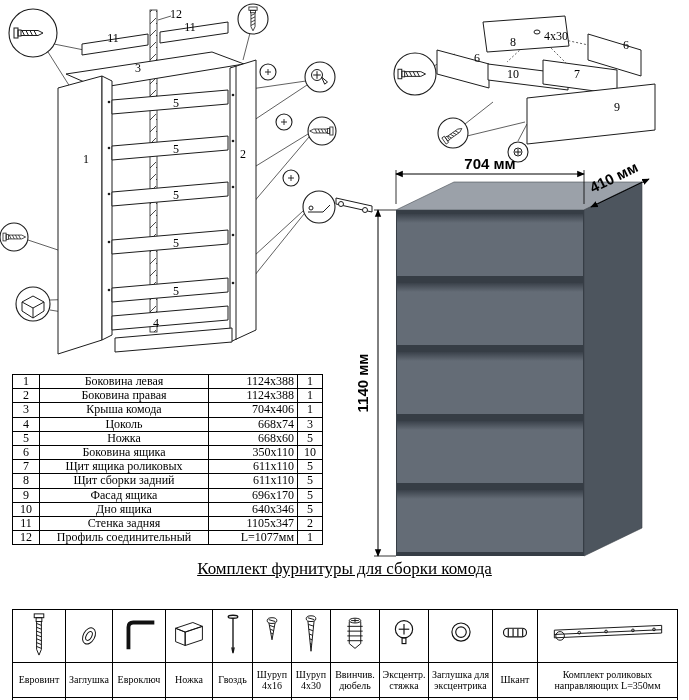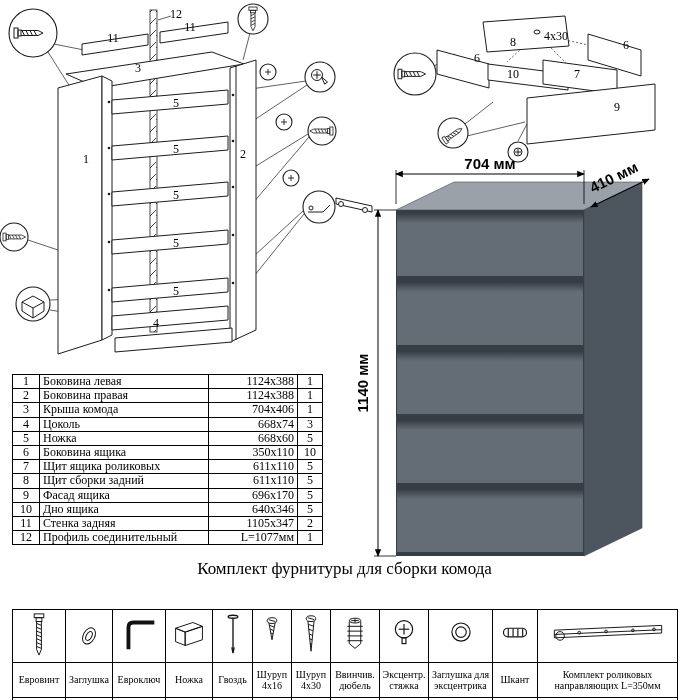--- a/index.html
+++ b/index.html
@@ -5,24 +5,24 @@
   html,body{margin:0;padding:0;}
   body{width:689px;height:700px;background:#fff;position:relative;overflow:hidden;
        font-family:"Liberation Serif",serif;color:#000;}
   .abs{position:absolute;}
   svg text{font-family:"Liberation Serif",serif;fill:#000;stroke:none;font-size:12px;}
   svg text.dim{font-family:"Liberation Sans",sans-serif;font-weight:bold;font-size:15px;}
   table{border-collapse:collapse;background:#fff;}
   .parts{position:absolute;left:12px;top:374px;font-size:12px;}
   .parts td{border:1px solid #000;padding:0 3px;height:13px;line-height:1.1;white-space:nowrap;}
   .parts .c-num{width:20px;text-align:center;}
-  .parts .c-name{width:162px;text-align:left;}
+  .parts .c-name{width:162px;text-align:center;}
   .parts .c-size{width:82px;text-align:right;}
   .parts .c-qty{width:18px;text-align:center;}
-  .kit-title{position:absolute;left:0;top:559px;width:689px;text-align:center;font-size:17px;}
+  .kit-title{position:absolute;left:0;top:559px;width:689px;text-align:center;font-size:17px;text-decoration:underline;}
   .hw{position:absolute;left:12px;top:609px;table-layout:fixed;width:665px;}
   .hw td{border:1px solid #000;text-align:center;vertical-align:middle;padding:1px;overflow:hidden;}
   .hw .icon-cell{height:48px;}
   .hw .name-cell{font-size:10px;line-height:1.12;height:34px;padding:0 1px;}
   .hw .qty-cell{font-size:18px;height:17px;text-decoration:underline;}
 </style>
 </head>
 <body>
 
 <svg class="abs" style="left:0;top:0" width="378" height="372" viewBox="0 0 378 372">

